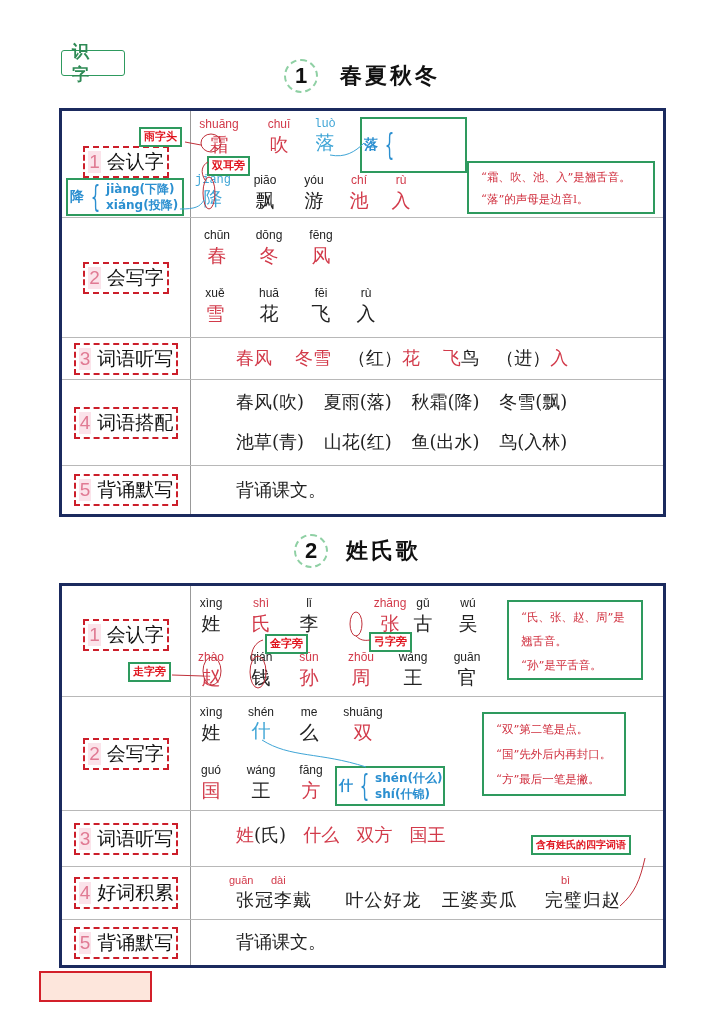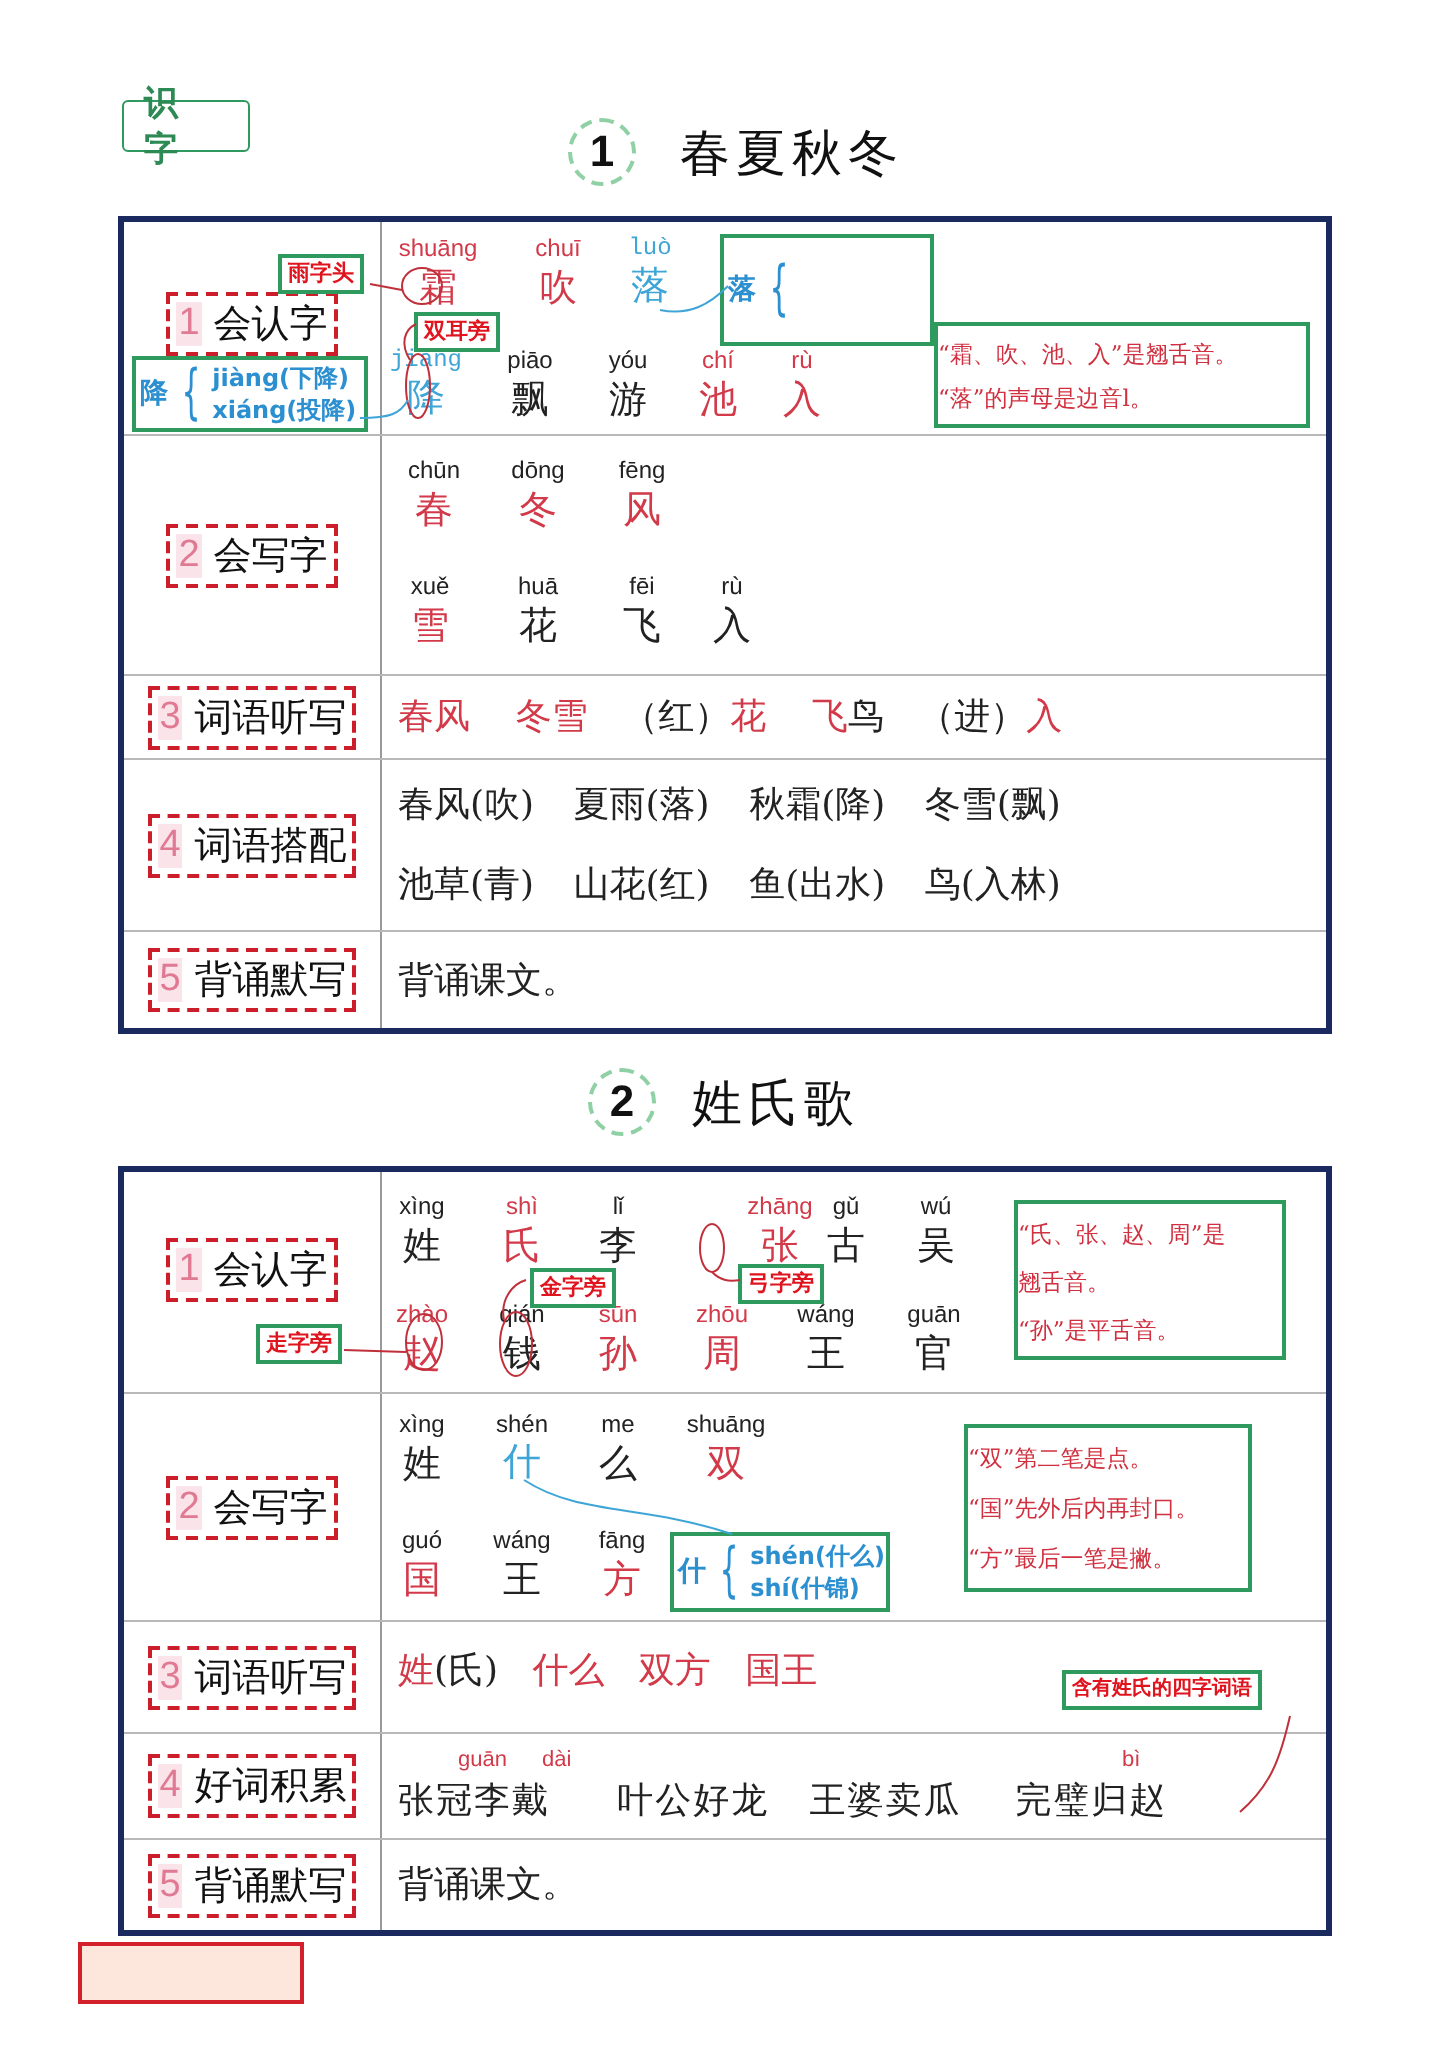--- a/index.html
+++ b/index.html
@@ -16,21 +16,21 @@
     background: #fff;
   }
 
   .lesson-title { display: flex; align-items: center; }
   .lesson-num {
     width: 34px; height: 34px; border-radius: 50%;
     border: 2.5px dashed #8fd0a4;
     display: flex; align-items: center; justify-content: center;
     font-family: "Liberation Sans", sans-serif; font-weight: bold; font-size: 22px; color: #111;
   }
-  .lesson-name { margin-left: 22px; font-size: 25px; font-weight: normal; letter-spacing: 3px; color: #111; }
+  .lesson-name { margin-left: 22px; font-size: 22px; font-weight: bold; letter-spacing: 3px; color: #111; }
 
   .tbl {
     position: absolute; left: 59px; width: 607px;
     border: 3px solid #1b2a5e; background: #fff;
   }
   .row { position: relative; border-bottom: 1.5px solid #b8b8b8; display: flex; }
   .row:last-child { border-bottom: none; }
   .label-cell {
     width: 129px; border-right: 1.5px solid #999; position: relative;
     display: flex; align-items: center; justify-content: center;
@@ -43,37 +43,37 @@
   .content-cell { flex: 1; position: relative; }
 
   .char-unit { position: absolute; text-align: center; width: 44px; }
   .py { font-family: "Liberation Sans", sans-serif; font-size: 12px; color: #222; height: 15px; line-height: 15px; }
   .hz { font-family: "DejaVu Serif", serif; font-size: 19px; color: #222; line-height: 24px; }
   .red { color: #d23a4a !important; }
   .blue { color: #3fa5d6 !important; font-family: Liberation Mono, monospace; }
 
   .note-box {
     position: absolute; border: 2.5px solid #2e9a5e; background: #fff;
-    font-family: "DejaVu Serif", serif; font-size: 11.5px; color: #d0303f; padding: 3px 0; line-height: 25px;
+    font-family: "DejaVu Serif", serif; font-size: 11.5px; color: #d0303f; padding: 3px 12px; line-height: 25px;
   }
   .tag-box {
     position: absolute; border: 2.5px solid #2e9a5e; background: #fff;
     color: #e0141e; font-weight: bold; font-size: 11px; padding: 0 3px; line-height: 16px;
     font-family: "DejaVu Serif", serif;
   }
   .poly-box {
     position: absolute; border: 2.5px solid #2e9a5e; background: #fff;
     color: #2b8fd0; font-weight: bold; font-size: 12px; display: flex; align-items: center;
     font-family: "DejaVu Sans", sans-serif;
   }
   .poly-char { font-size: 14px; padding: 0 2px; }
   .poly-brace { font-size: 30px; font-weight: normal; line-height: 1; margin-right: 1px; transform: scaleX(0.5); }
   .poly-lines div { line-height: 16px; white-space: nowrap; }
 
-  .text-line { position: absolute; font-family: "DejaVu Serif", serif; font-size: 18px; color: #222; white-space: nowrap; }
+  .text-line { position: absolute; font-family: "DejaVu Serif", serif; font-size: 18px; color: #222; white-space: nowrap; margin-left: 37px; }
   .text-line span { margin-right: 0; }
 
   svg.arrows { position: absolute; left: 0; top: 0; pointer-events: none; }
 
   .bottom-box {
     left: 39px; top: 971px; width: 113px; height: 31px;
     border: 2px solid #d3202a; background: #fde6dc;
   }
 </style>
 </head>

